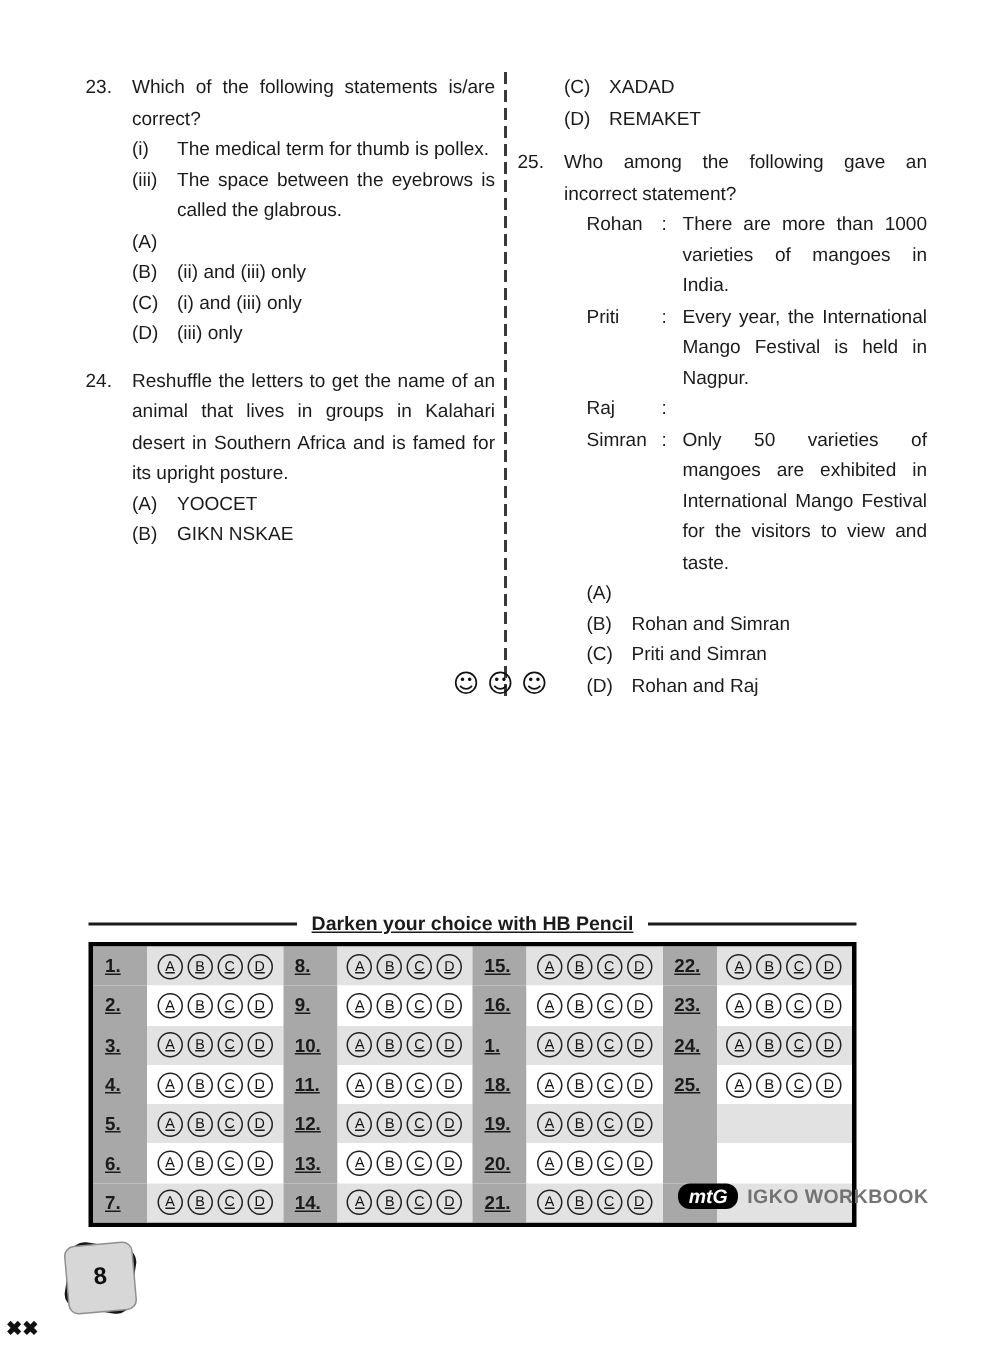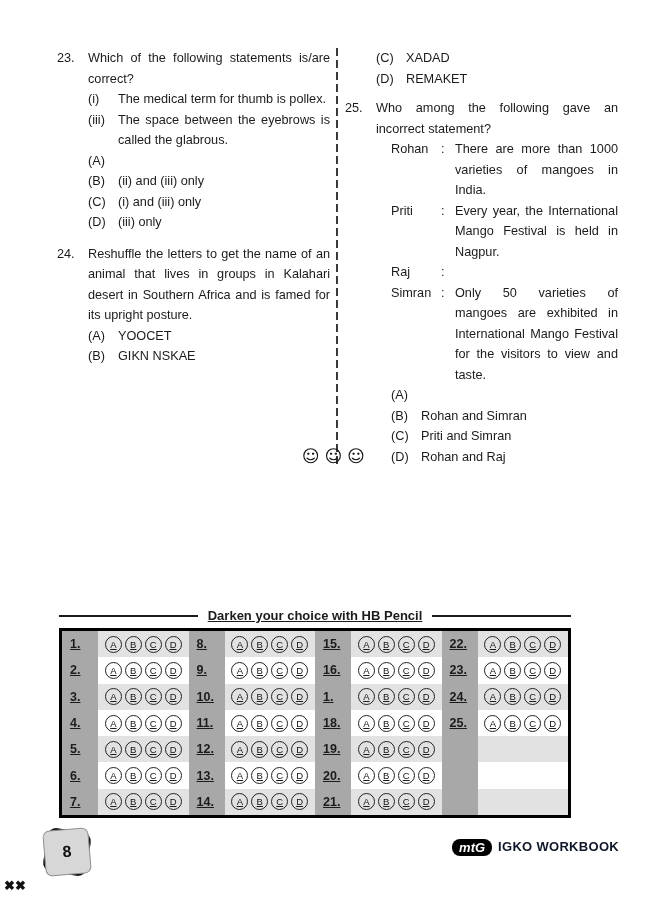--- a/index.html
+++ b/index.html
@@ -49,26 +49,26 @@
     display:inline-flex;align-items:center;justify-content:center;box-sizing:content-box;
   }
   
   .badge-wrap{position:absolute;left:44px;top:829px;width:46px;height:46px;}
   .badge-shadow{position:absolute;left:1px;top:1px;width:44px;height:44px;background:#161616;border-radius:9px;transform:rotate(9deg);}
   .badge{
     position:absolute;left:0;top:0;width:44px;height:44px;background:#d7d7d7;border:1px solid #8f8f8f;
     border-radius:7px;transform:rotate(-5deg);display:flex;align-items:center;justify-content:center;
     font-weight:bold;font-size:16px;color:#111;
   }
-  .brand-row{position:absolute;right:53px;top:839px;display:flex;gap:6px;}
+  .brand-row{position:absolute;right:53px;top:789px;display:flex;align-items:center;gap:6px;}
   .brand-box{
     background:#000;color:#fff;border-radius:8px;padding:1px 7px;
     font-weight:bold;font-style:italic;font-size:13px;line-height:15px;
   }
-  .brand-title{font-weight:bold;font-size:13px;letter-spacing:0.3px;color:#0f172a;}
+  .brand-title{font-weight:bold;font-size:13px;letter-spacing:0.3px;color:#737373;}
   .corner-mark{position:absolute;left:4px;top:878px;font-weight:bold;font-size:13px;letter-spacing:0px;color:#111;}
 </style>
 </head>
 <body>
 
 <div class="questions">
 
   <div class="col">
 
     <div class="qblock">

